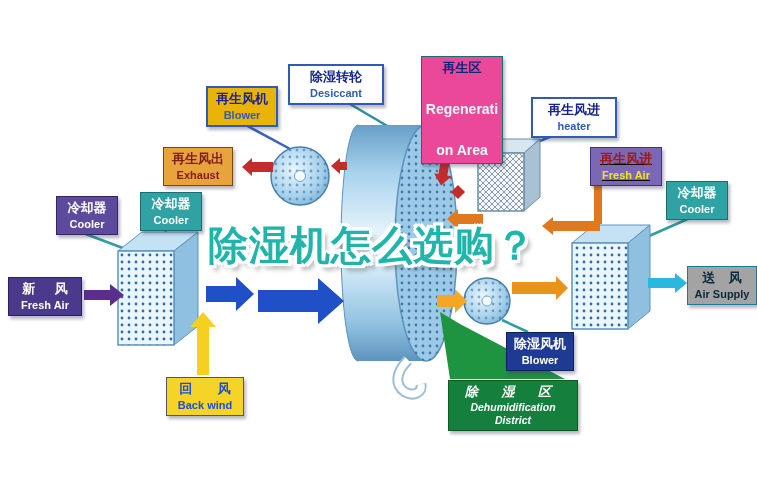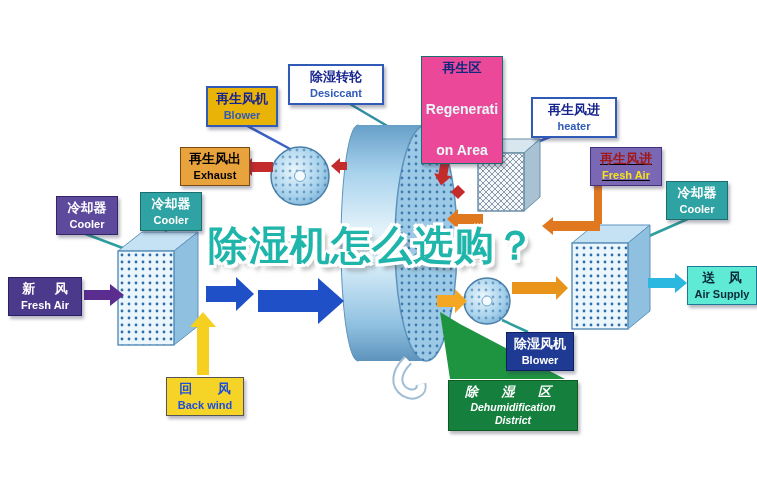--- a/index.html
+++ b/index.html
@@ -23,37 +23,37 @@
   .lbl-regen-area  { left:421px; top:56px;  width:74px; background:#ec4899; border-color:#1C6E6E; }
   .lbl-regen-area .zh { color:#0A2A7E; }
   .lbl-regen-area .en { color:#EAF8F8; font-size:14px; line-height:1.25;margin-top:24px; }
 
   .lbl-regen-blower{ left:206px; top:86px;  width:62px; background:#eab308; border:2px solid #2F5BB7; color:#16248F; }
   .lbl-regen-blower .en { color:#2F5BB7; }
 
   .lbl-heater      { left:531px; top:97px;  width:76px; background:#fff; border:2px solid #2F5BB7; color:#16248F; }
   .lbl-heater .en  { color:#2F5BB7; }
 
-  .lbl-exhaust     { left:180px; top:147px; width:62px; background:#E8A33D; border-color:#7A4A10; color:#000000; }
+  .lbl-exhaust     { left:163px; top:147px; width:62px; background:#E8A33D; border-color:#7A4A10; color:#7f1d1d; }
 
   .lbl-regen-fresh { left:590px; top:147px; width:64px; background:#7B68B5; border-color:#443080;text-decoration:underline; }
   .lbl-regen-fresh .zh { color:#A01818; }
   .lbl-regen-fresh .en { color:#F5E31A; }
 
   .lbl-cooler-left { left:56px;  top:196px; width:54px; background:#5D4A9C; border-color:#352568; color:#fff; }
   .lbl-cooler-mid  { left:140px; top:192px; width:54px; background:#2FA3A3; border-color:#1C6E6E; color:#fff; }
   .lbl-cooler-right{ left:666px; top:181px; width:54px; background:#2FA3A3; border-color:#1C6E6E; color:#fff; }
 
   .lbl-fresh-air   { left:8px;   top:277px; width:66px; background:#4B3A8C; border-color:#2A1F60; color:#fff; }
   .lbl-fresh-air .zh { word-spacing:16px; }
 
   .lbl-back-wind   { left:166px; top:377px; width:70px; background:#F5D327; border-color:#555; color:#1d4ed8; }
   .lbl-back-wind .zh { word-spacing:22px; }
 
-  .lbl-air-supply  { left:687px; top:266px; width:62px; background:#5eead4; border-color:#1A7A98; color:#0A2A3A; }
+  .lbl-air-supply  { left:687px; top:266px; width:62px; background:#a3a3a3; border-color:#1A7A98; color:#0A2A3A; }
   .lbl-air-supply .zh { word-spacing:10px; }
 
   .lbl-dehum-blower{ left:506px; top:332px; width:60px; background:#1F3A93; border-color:#0E1E5E; color:#fff; }
 
   .lbl-dehum-district { left:448px; top:380px; width:122px; background:#15803d; border-color:#0E5A20; color:#fff;font-style:italic; }
   .lbl-dehum-district .zh { letter-spacing:10px; }
   .lbl-dehum-district .en { font-size:10.5px; line-height:1.25; }
 
   .title {
     position:absolute; left:208px; top:218px; z-index:30;

